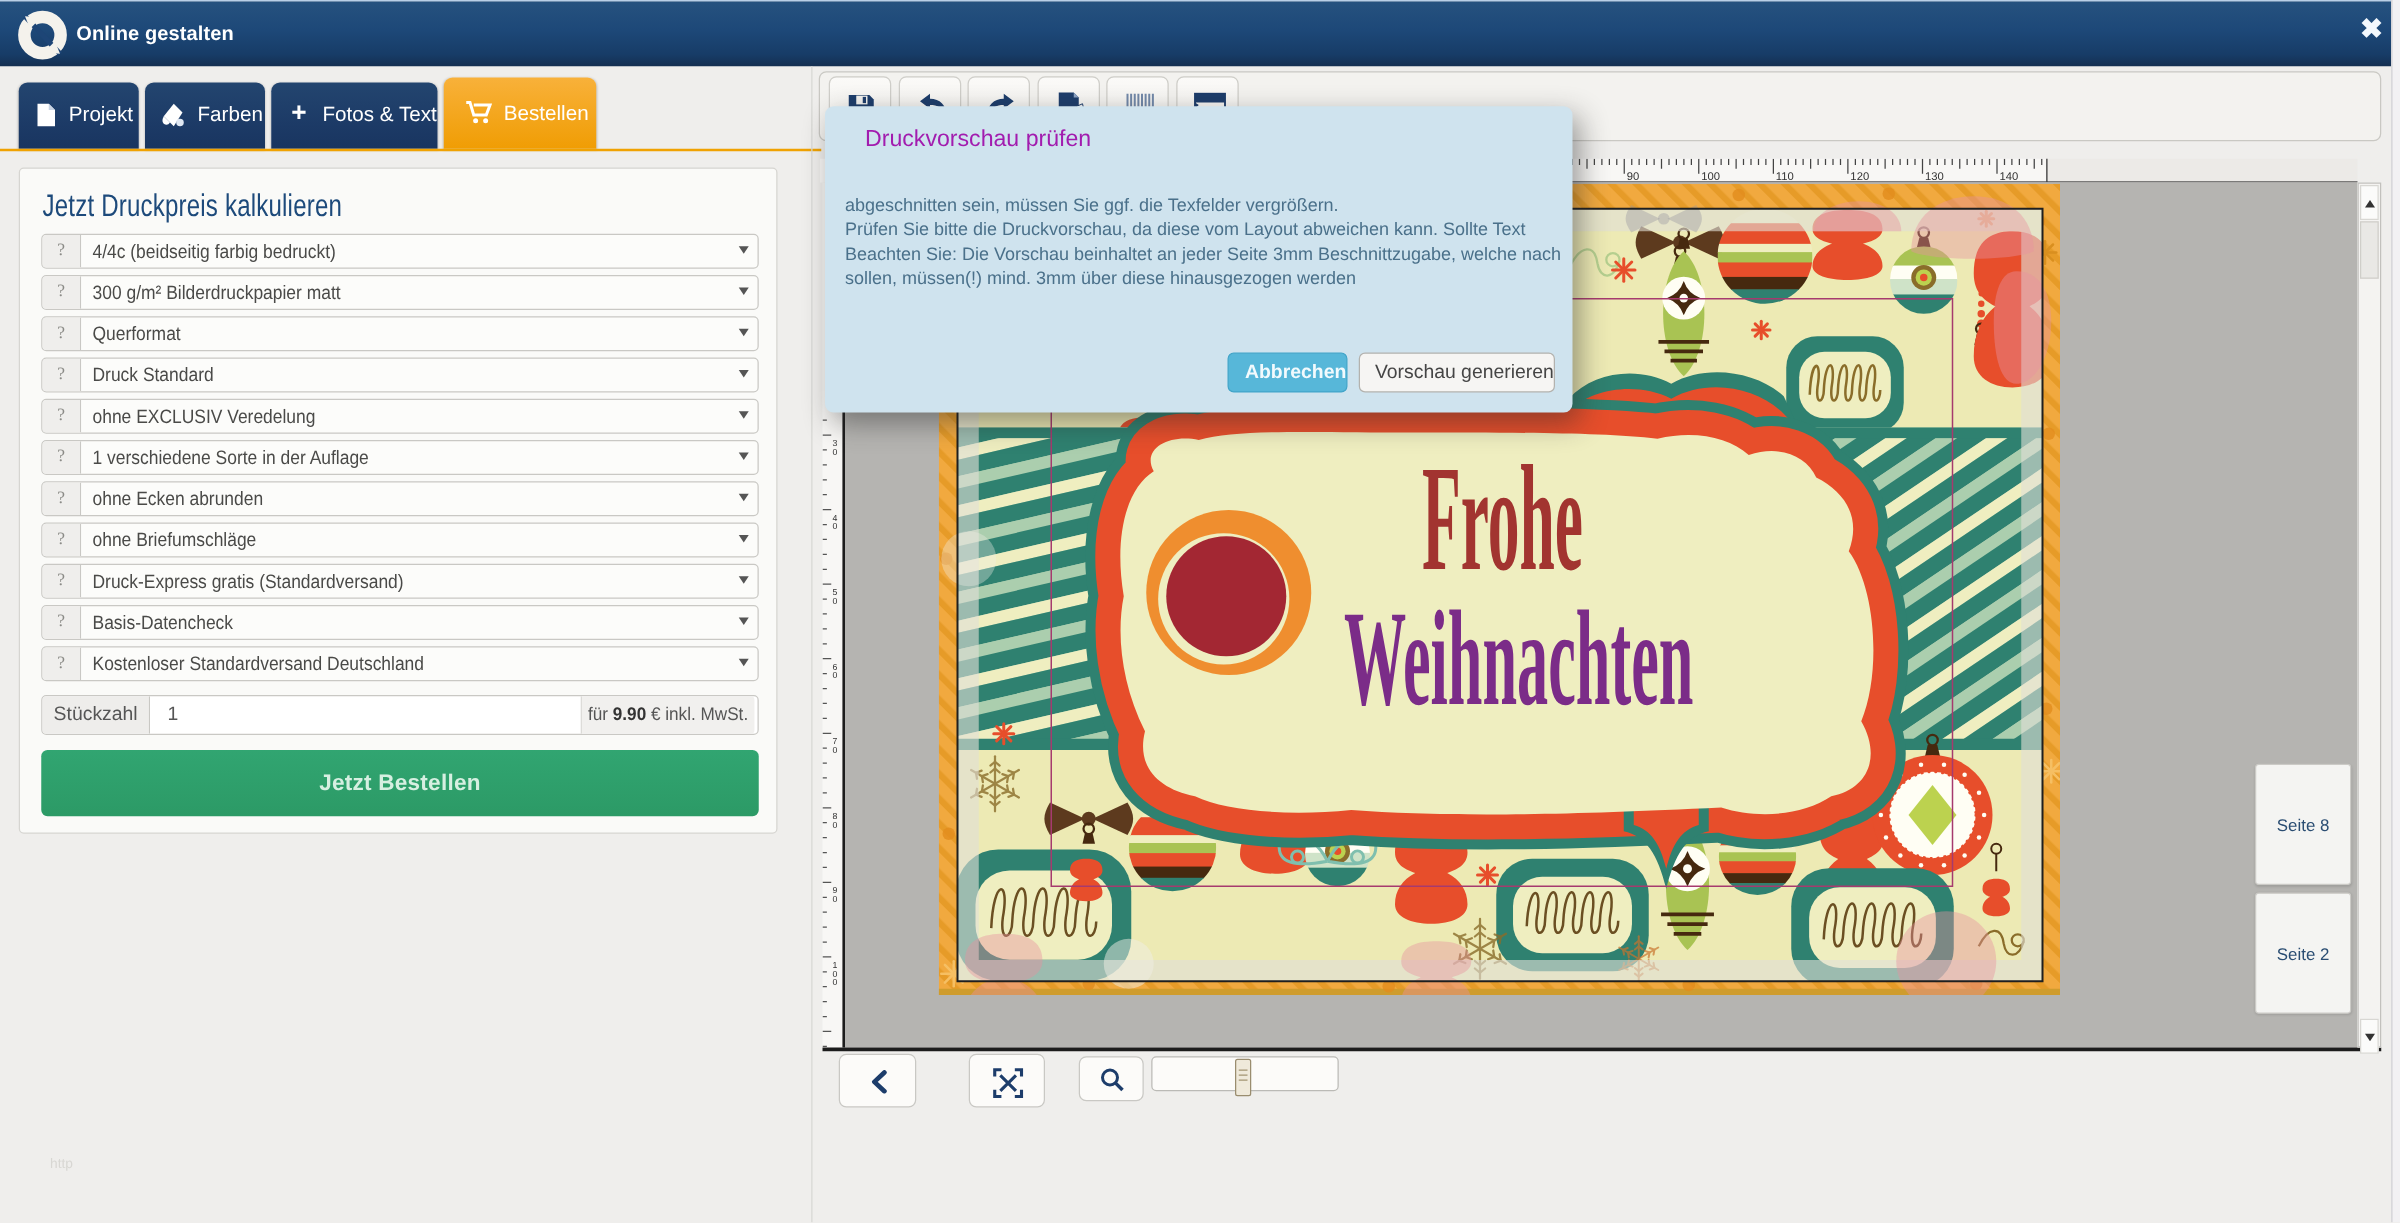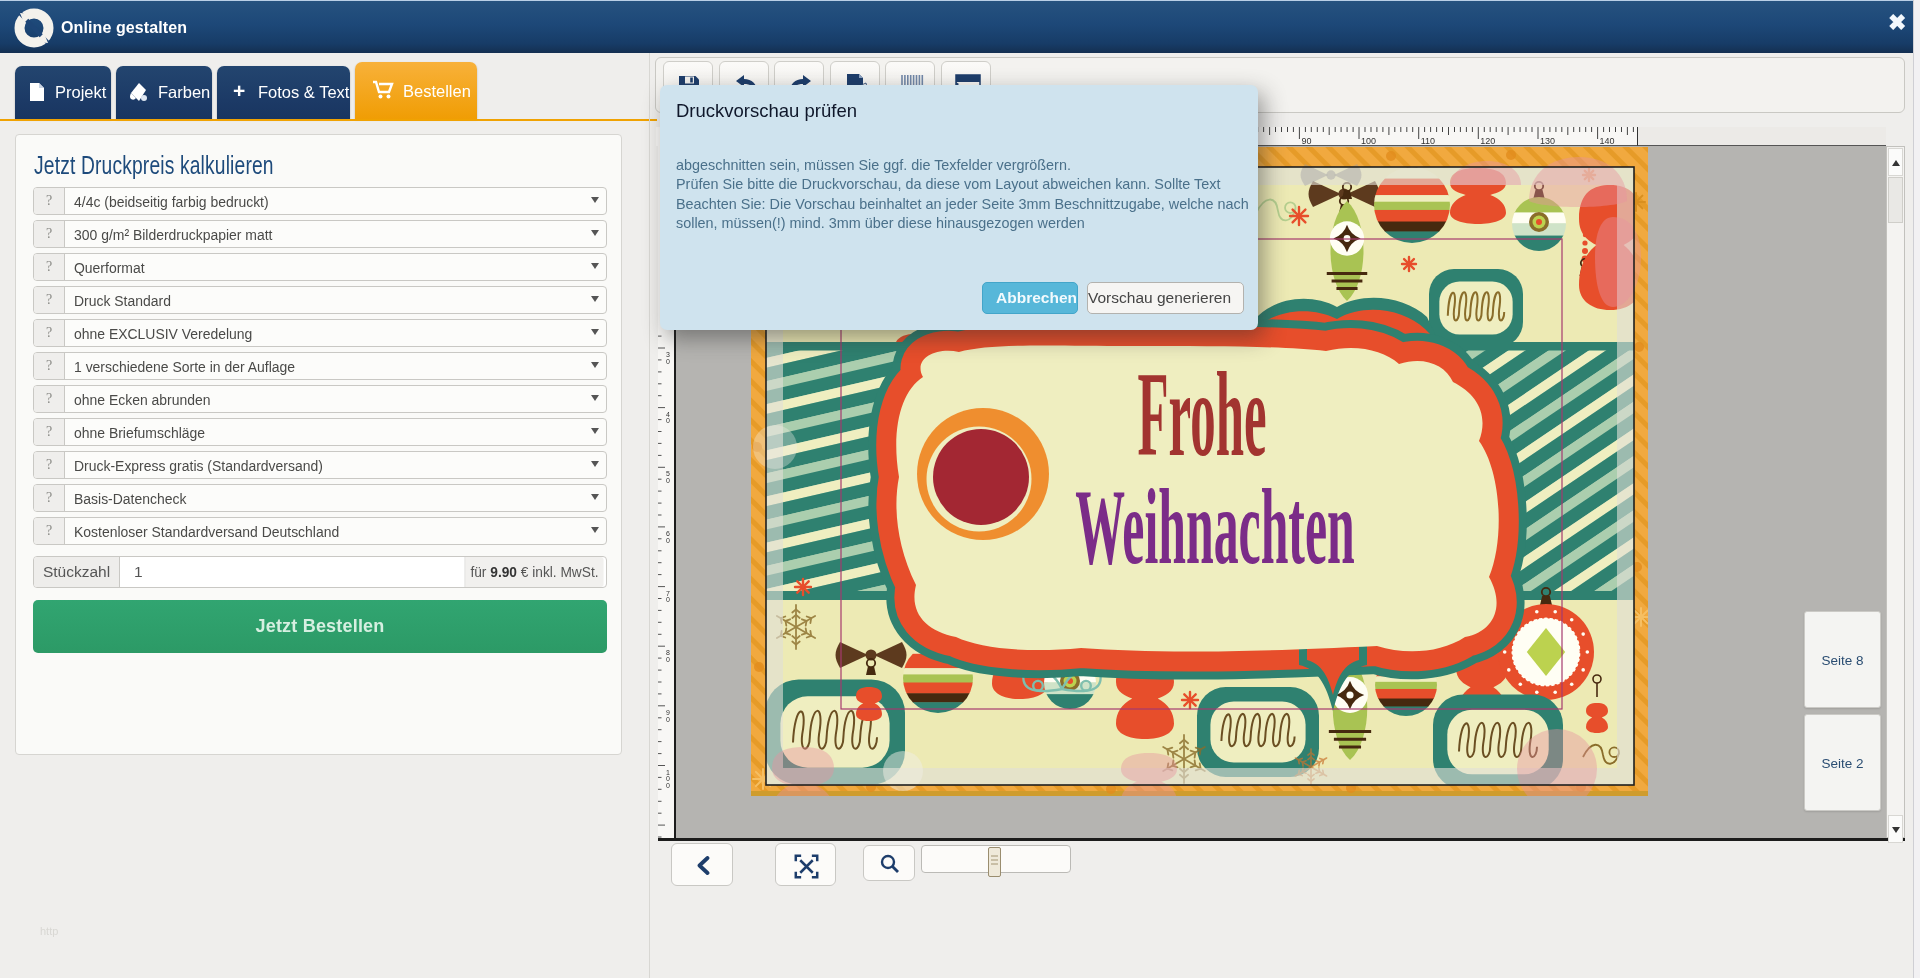--- a/index.html
+++ b/index.html
@@ -5,21 +5,21 @@
 .abs{position:absolute}
 body{position:relative}
 .hdr{position:absolute;left:0;top:0;width:1913px;height:53px;background:linear-gradient(180deg,#26527f 0%,#1d4878 45%,#173c67 82%,#142f51 100%);border-top:1px solid #b9cfe6;}
 .hdr .ttl{position:absolute;left:61px;top:18px;color:#fff;font-size:16px;font-weight:bold;letter-spacing:.1px}
 .hdr .x{position:absolute;left:1888px;top:9px;color:#f3f8fd;font-size:22px;font-weight:bold}
 .rightcol{position:absolute;left:1913px;top:0;width:7px;height:978px;background:#f2f1f3;border-left:1px solid #cfcfd4}
 .tab{position:absolute;top:66px;height:53px;background:linear-gradient(180deg,#23456f,#1c3a66 65%,#193560);border-radius:7px 7px 0 0;color:#fff;font-size:17px;box-shadow:0 1px 2px rgba(0,0,0,.25)}
 .tab span{position:absolute;top:17px;white-space:nowrap;font-size:16.5px}
 .tab.act{background:linear-gradient(180deg,#f8b13a,#f09d04);top:62px;height:57px;border-radius:7px 7px 0 0}
 .oline{position:absolute;left:0px;top:119px;width:657px;height:2px;background:#f0a202}
-.panel{position:absolute;left:15px;top:134px;width:607px;height:621px;background:#fafaf8;border:1px solid #d6d5d1;border-radius:4px}
+.panel{position:absolute;left:15px;top:134px;width:607px;height:533px;background:#fafaf8;border:1px solid #d6d5d1;border-radius:4px}
 .phead{position:absolute;left:18px;top:16px;color:#1d4a7b;font-size:25px;letter-spacing:.2px;transform:scaleX(.77);transform-origin:left}
 .row{position:absolute;left:17px;width:574px;height:28px;background:#fcfcfa;border:1px solid #c9c8c4;border-radius:4px;color:#4a4a48;font-size:15.5px}
 .row .q{position:absolute;left:0;top:0;width:31px;height:26px;background:#efeeec;border-right:1px solid #c9c8c4;border-radius:3px 0 0 3px;color:#8b8b87;text-align:center;line-height:26px;font-size:14px;font-family:"Liberation Serif",serif}
 .row .t{position:absolute;left:40px;top:5px;white-space:nowrap;transform:scaleX(.9);transform-origin:left}
 .row .ar{position:absolute;right:7px;top:9px;width:0;height:0;border-left:4.5px solid transparent;border-right:4.5px solid transparent;border-top:6px solid #555}
 .srow{position:absolute;left:17px;top:421px;width:574px;height:32px;background:#fff;border:1px solid #c9c8c4;border-radius:4px;font-size:15.5px;color:#555}
 .srow .lab{position:absolute;left:0;top:0;width:86px;height:30px;background:#eeedeb;border-right:1px solid #c9c8c4;border-radius:3px 0 0 3px;line-height:30px;text-align:center;transform:scaleX(1)}
 .srow .inp{position:absolute;left:100px;top:6px}
 .srow .pr{position:absolute;left:426px;top:0;width:148px;height:30px;background:#f1f0ee;border-left:1px solid #c9c8c4;border-radius:0 3px 3px 0;line-height:30px;text-align:center;color:#555;font-size:14.6px;transform:scaleX(.94);transform-origin:center}
 .gbtn{position:absolute;left:17px;top:465px;width:574px;height:53px;background:linear-gradient(180deg,#31a571,#2c9a66);border-radius:5px;color:#d6efe1;font-size:18px;font-weight:bold;text-align:center;line-height:53px;letter-spacing:.2px}
@@ -37,24 +37,24 @@
 .vsb .th{position:absolute;left:1px;top:30px;width:15px;height:46px;background:#e9e8e5;border:1px solid #cfcec9}
 .vsb .dn{position:absolute;left:1px;top:668px;width:15px;height:28px;background:#fbfbfa;border:1px solid #d8d7d3}
 .tri-up{width:0;height:0;border-left:4px solid transparent;border-right:4px solid transparent;border-bottom:6px solid #333;margin:11px auto 0}
 .tri-dn{width:0;height:0;border-left:4px solid transparent;border-right:4px solid transparent;border-top:6px solid #333;margin:11px auto 0}
 .seite{position:absolute;width:77px;height:97px;background:#f4f4f2;border:1px solid #cbcac6;border-radius:3px;color:#2a4d72;font-size:13.5px;text-align:center;box-shadow:0 1px 2px rgba(0,0,0,.12)}
 .bb{position:absolute;background:#fcfbf9;border:1px solid #c9c8c4;border-radius:6px}
 .slider{position:absolute;left:921px;top:845px;width:150px;height:28px;background:#fcfbf9;border:1px solid #bbbab6;border-radius:4px}
 .shandle{position:absolute;left:988px;top:847px;width:13px;height:30px;background:#efe9da;border:1px solid #9a8d6f;border-radius:2px}
 .httptxt{position:absolute;left:40px;top:925px;color:#d8d7d3;font-size:11px}
 .modal{position:absolute;left:660px;top:85px;width:598px;height:245px;background:#cfe3ee;border-radius:7px;box-shadow:6px 8px 22px rgba(40,40,40,.45);}
-.modal .mt{position:absolute;left:16px;top:15px;font-size:18.5px;color:#0f172a}
+.modal .mt{position:absolute;left:32px;top:15px;font-size:18.5px;color:#a21caf}
 .modal .mb{position:absolute;left:16px;top:71px;font-size:14.4px;line-height:19.4px;color:#4a708a;white-space:nowrap}
 .mbtn1{position:absolute;left:322px;top:197px;width:96px;height:32px;background:#57b7d9;border:1px solid #43a5c9;border-radius:5px;color:#f2fafd;font-size:15.5px;font-weight:bold;text-align:right;line-height:30px}
-.mbtn2{position:absolute;left:427px;top:197px;width:157px;height:32px;background:#f6f5f3;border:1px solid #b3b2ae;border-radius:5px;color:#454545;font-size:15.5px;text-align:left;line-height:30px}
+.mbtn2{position:absolute;left:427px;top:197px;width:157px;height:32px;background:#f6f5f3;border:1px solid #b3b2ae;border-radius:5px;color:#454545;font-size:15.5px;text-align:right;line-height:30px}
 </style></head><body>
 <div class="hdr">
 <svg class="abs" style="left:13px;top:5px" width="42" height="43" viewBox="0 0 42 43">
       <circle cx="21" cy="22" r="14.5" fill="none" stroke="#f4f2ec" stroke-width="10"></circle>
       <g stroke="#1d4576" stroke-width="4.2">
         <line x1="7" y1="7" x2="35" y2="37"></line>
       </g>
       <path d="M7 7 L20 8 L11 17 Z" fill="#f4f2ec"></path>
       <path d="M35 37 L22 36 L31 27 Z" fill="#f4f2ec"></path>
     </svg>

